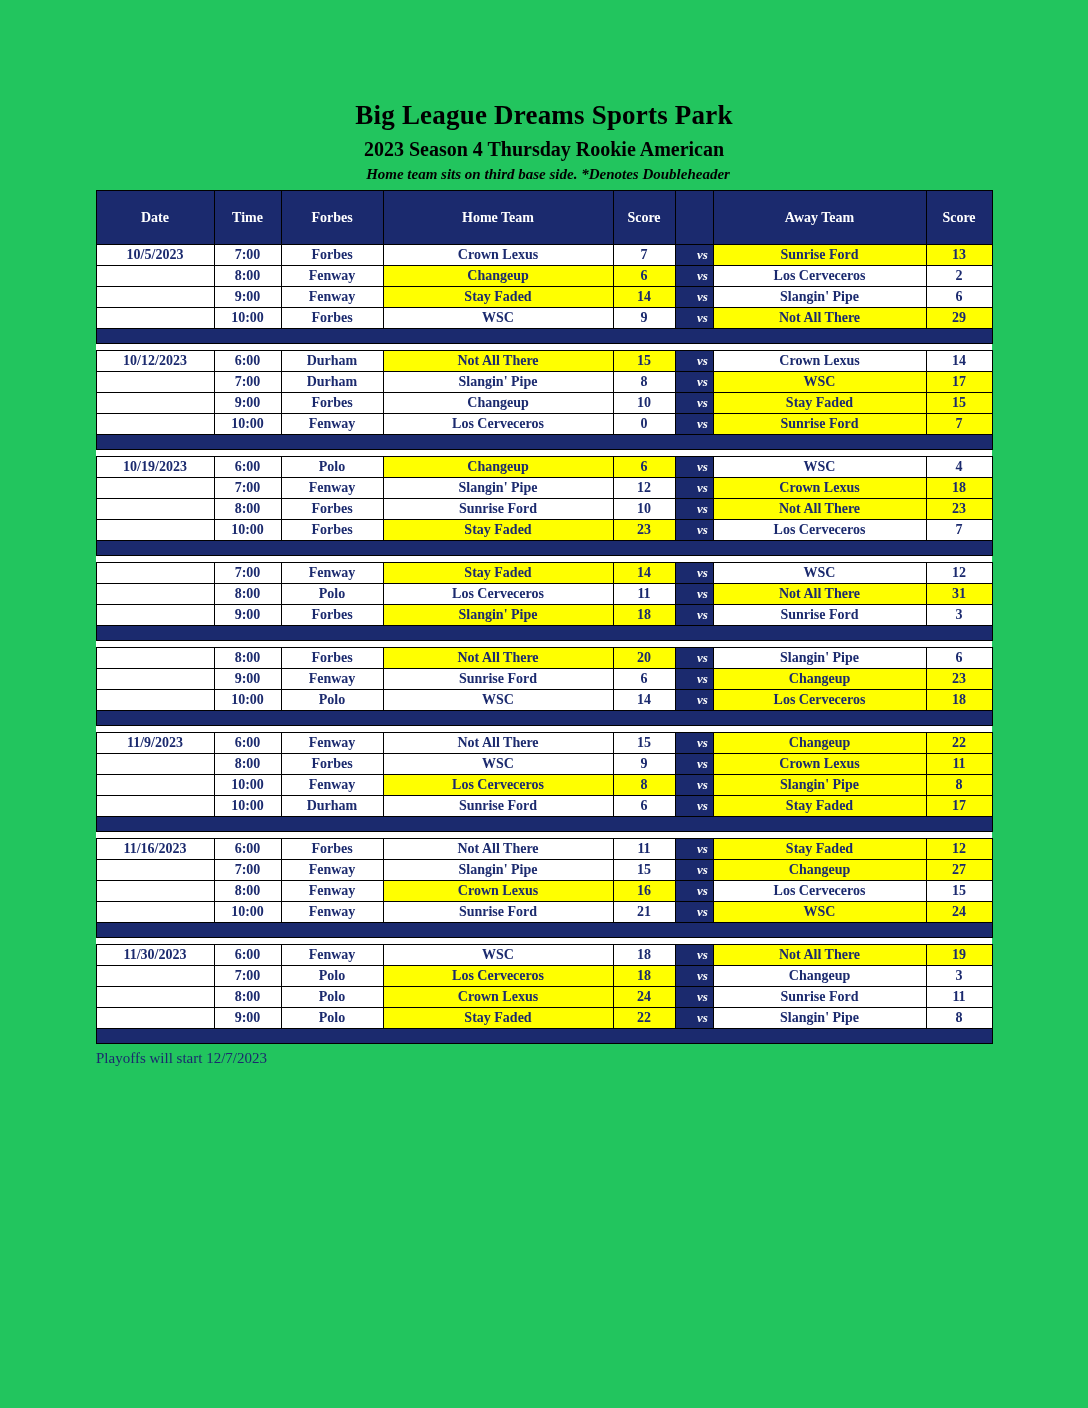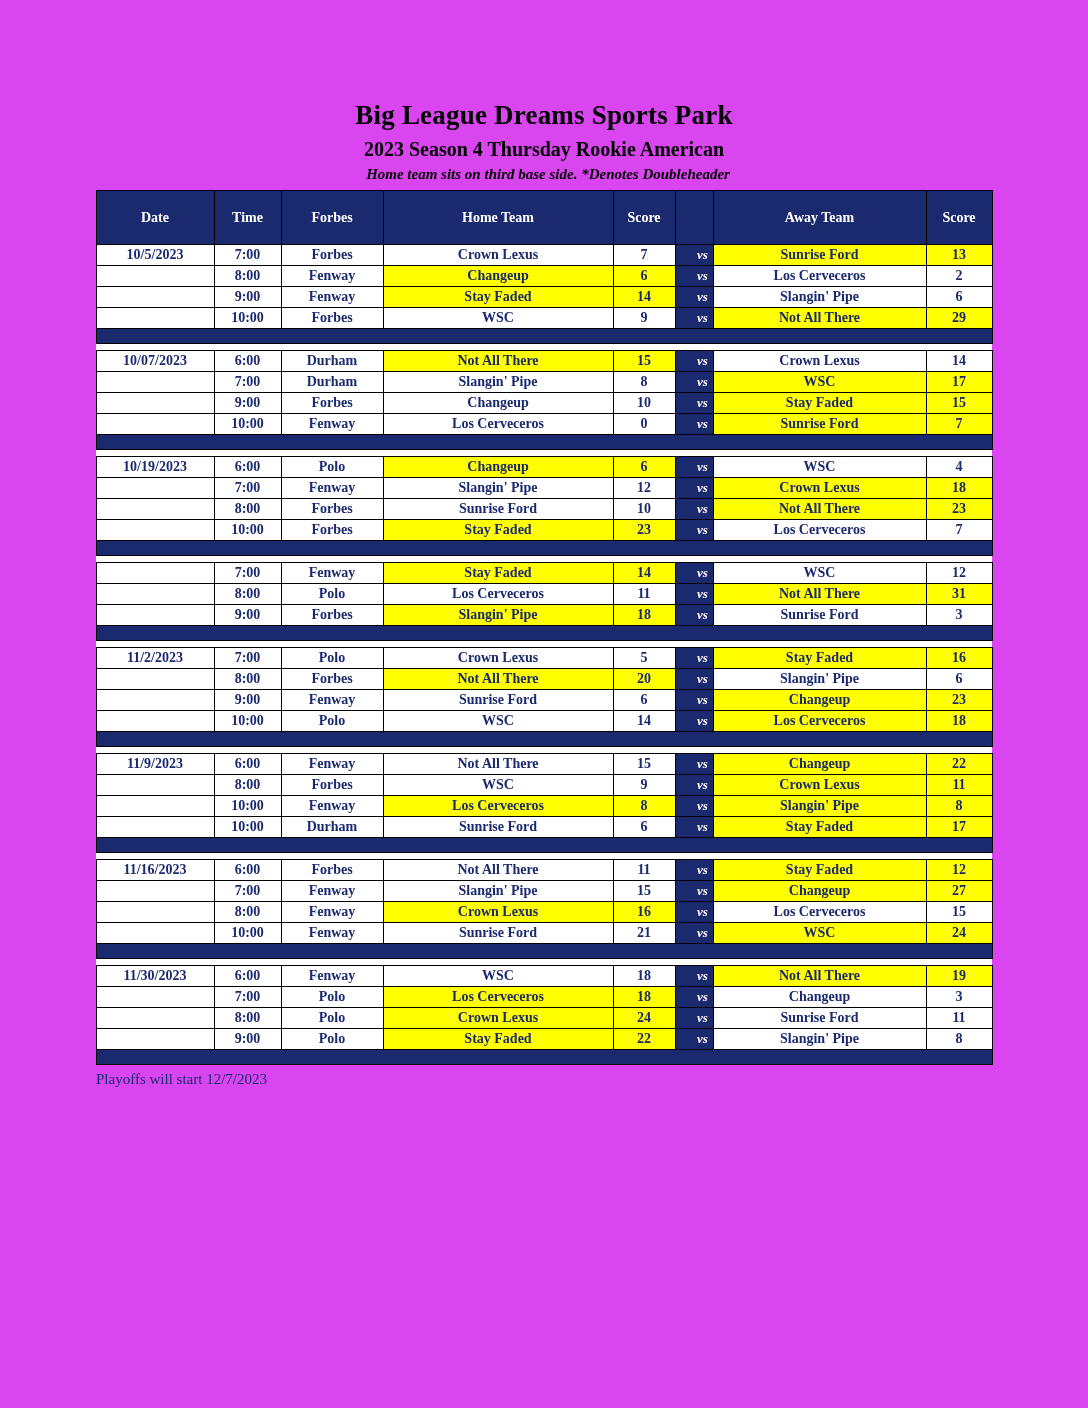--- a/index.html
+++ b/index.html
@@ -2,21 +2,21 @@
 <html style="--navy: #1b2a6e; --yellow: #ffff00;"><head>
 <meta charset="utf-8">
 <style>
   :root{
     --navy:#1b2a6e;
     --yellow:#ffff00;
   }
   html,body{margin:0;padding:0;background:#ffffff;}
   body{font-family:"Liberation Serif", serif;}
   .sheet{
-    width:1088px;height:1408px;background:#d946ef;position:relative;
+    width:1088px;height:1408px;background:#22c55e;position:relative;
     box-sizing:border-box;
   }
   .title{
     padding-top:100px;text-align:center;font-size:27px;font-weight:bold;color:#000;
     letter-spacing:.2px;
   }
   .subtitle{
     text-align:center;font-size:20px;font-weight:bold;color:#000;margin-top:7px;
   }
   .note{
@@ -121,21 +121,21 @@
           <td class="win">Not All There</td>
           <td class="win">29</td>
         </tr>
         <tr class="sep">
           <td colspan="8"></td>
         </tr>
         <tr class="gap">
           <td colspan="8"></td>
         </tr>
         <tr>
-          <td>10/07/2023</td>
+          <td>10/12/2023</td>
           <td>6:00</td>
           <td>Durham</td>
           <td class="win">Not All There</td>
           <td class="win">15</td>
           <td class="vs">vs</td>
           <td>Crown Lexus</td>
           <td>14</td>
         </tr>
         <tr>
           <td></td>
@@ -247,30 +247,20 @@
           <td class="win">18</td>
           <td class="vs">vs</td>
           <td>Sunrise Ford</td>
           <td>3</td>
         </tr>
         <tr class="sep">
           <td colspan="8"></td>
         </tr>
         <tr class="gap">
           <td colspan="8"></td>
-        </tr>
-        <tr>
-          <td>11/2/2023</td>
-          <td>7:00</td>
-          <td>Polo</td>
-          <td>Crown Lexus</td>
-          <td>5</td>
-          <td class="vs">vs</td>
-          <td class="win">Stay Faded</td>
-          <td class="win">16</td>
         </tr>
         <tr>
           <td></td>
           <td>8:00</td>
           <td>Forbes</td>
           <td class="win">Not All There</td>
           <td class="win">20</td>
           <td class="vs">vs</td>
           <td>Slangin' Pipe</td>
           <td>6</td>

